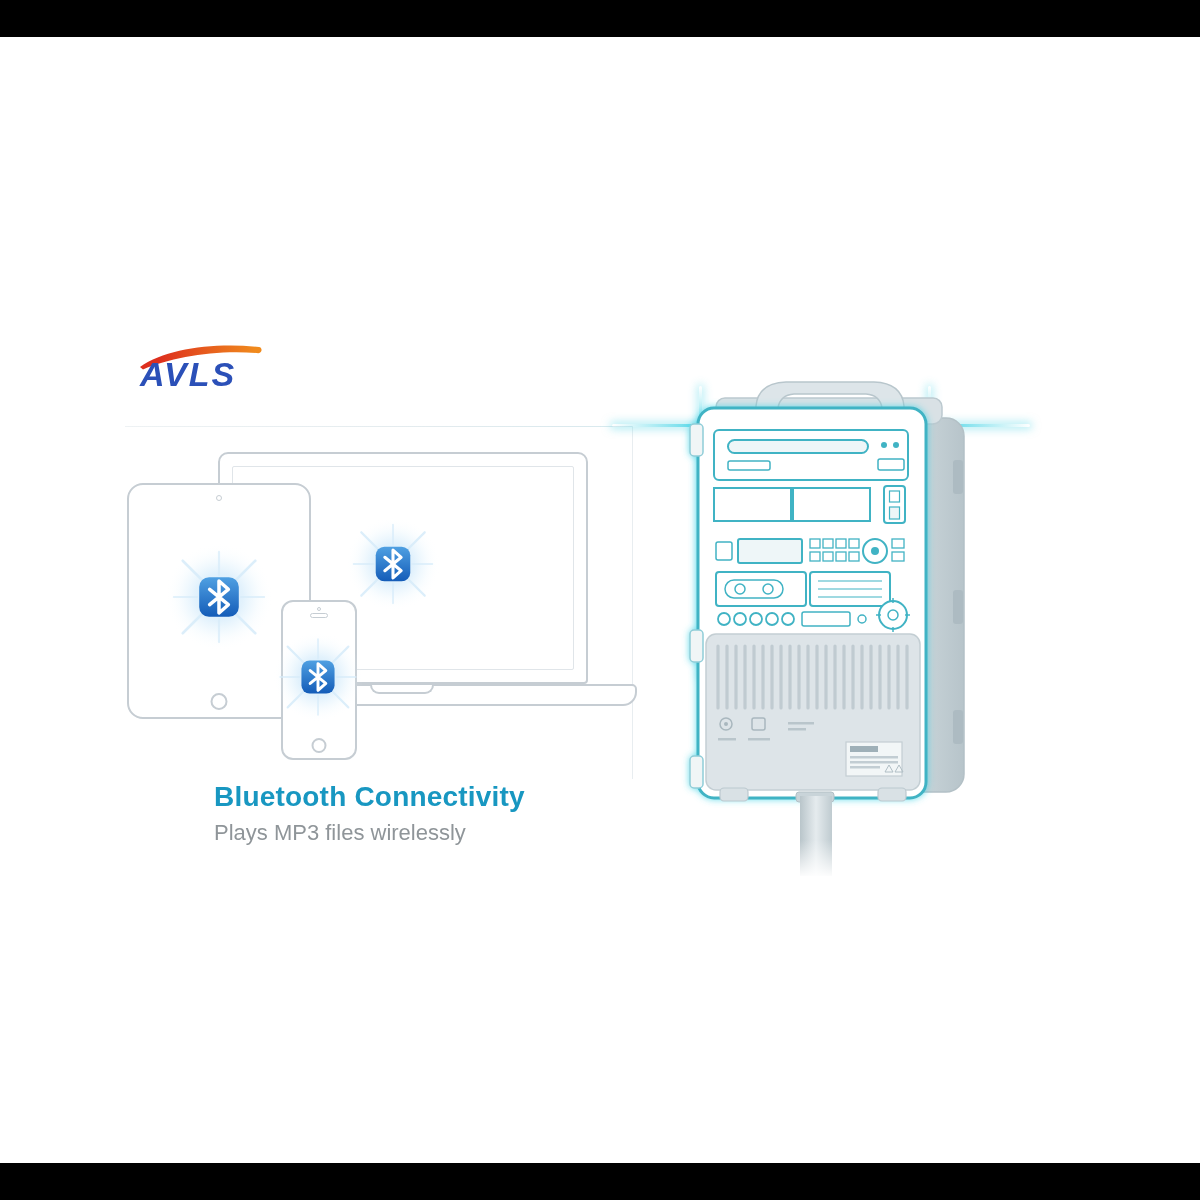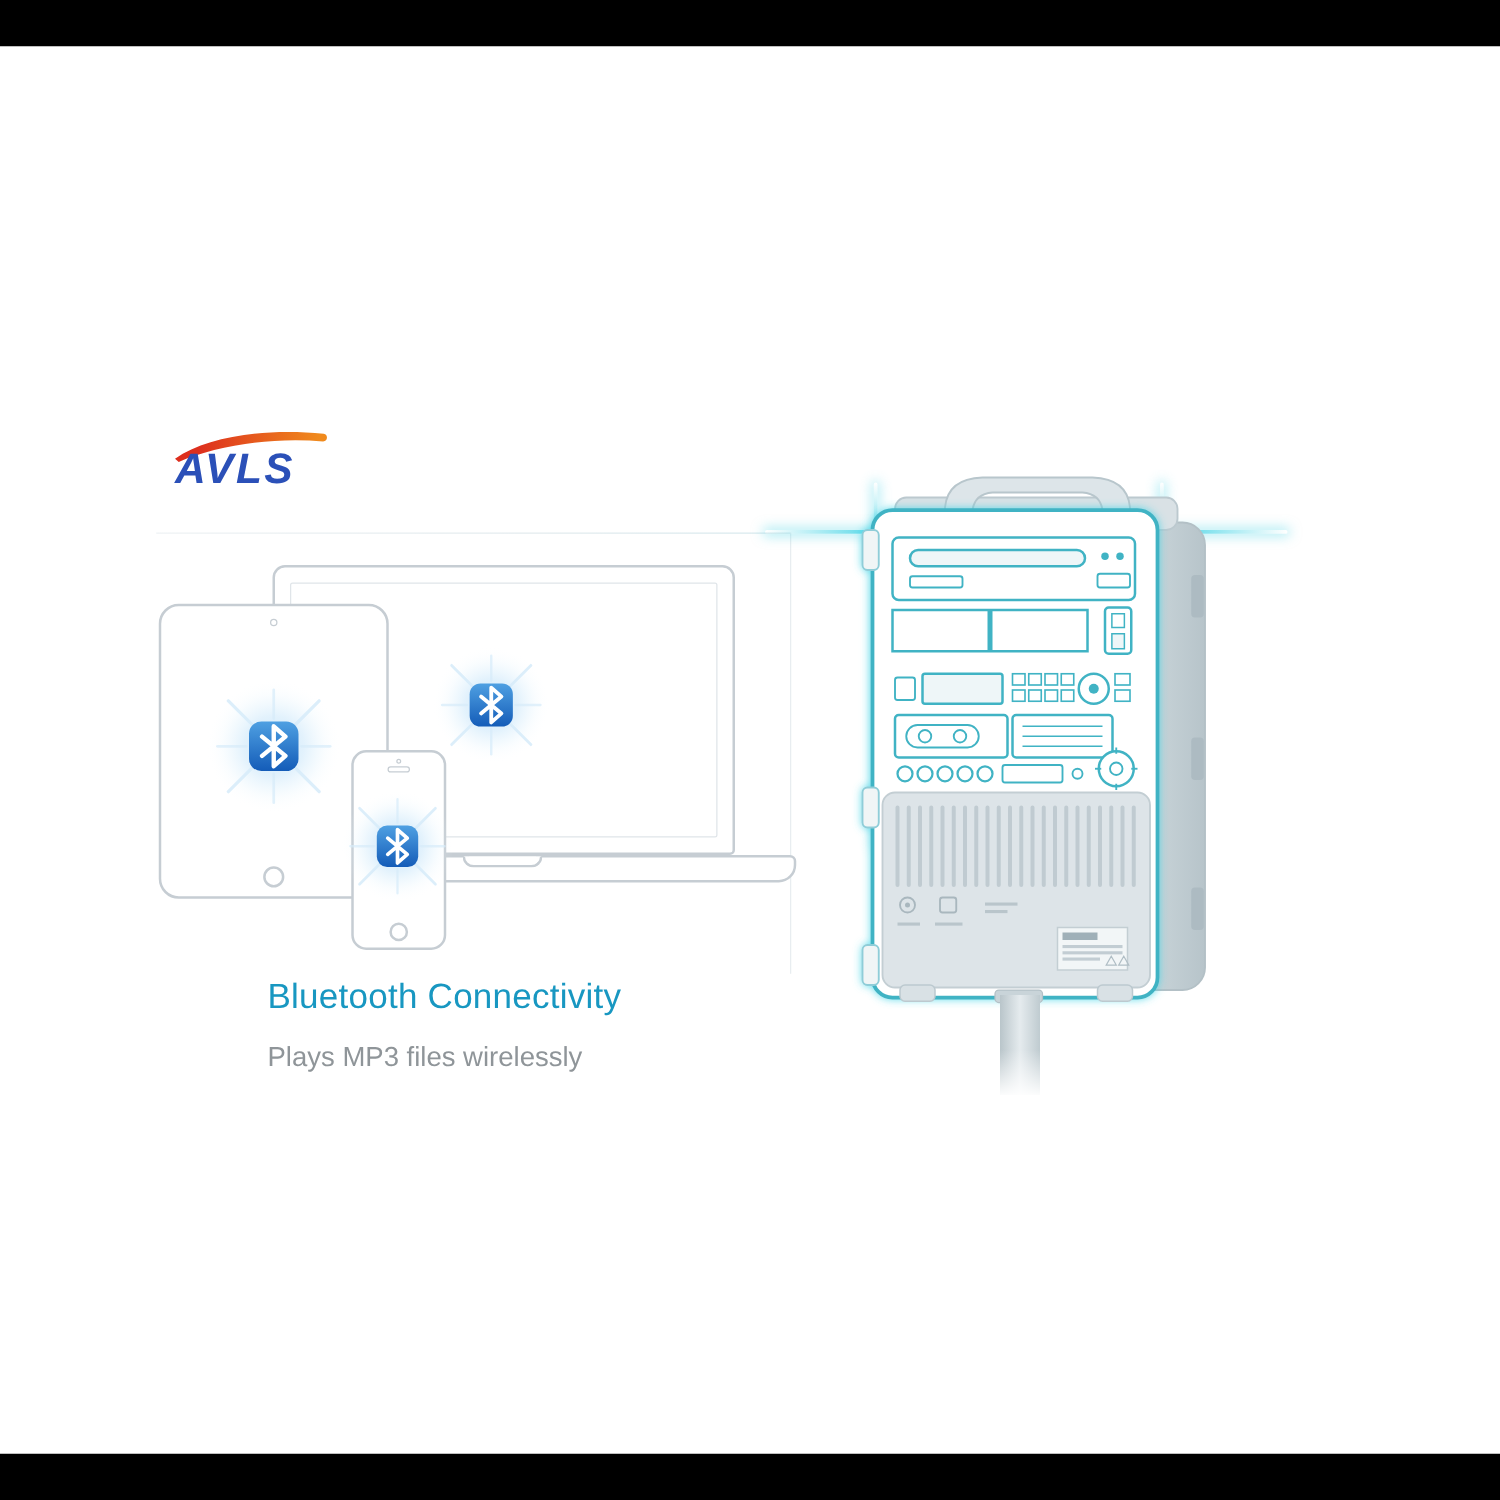--- a/index.html
+++ b/index.html
@@ -48,22 +48,22 @@
   .bt{position:absolute;}
   .bt svg{display:block;width:100%;height:100%;}
   .bt-tablet{left:164px;top:542px;width:110px;height:110px;z-index:4;}
   .bt-laptop{left:345px;top:516px;width:96px;height:96px;z-index:2;}
   .bt-phone{left:272px;top:631px;width:92px;height:92px;z-index:6;}
   .bt .ray{stroke:#d7ecfa;stroke-linecap:round;}
   .bt .rune{stroke:#fff;fill:none;stroke-width:3.2;stroke-linejoin:round;stroke-linecap:round;}
 
   
   .caption{position:absolute;left:214px;top:781px;z-index:7;}
-  .caption-title{font-size:28px;font-weight:normal;color:var(--title,#1897c1);letter-spacing:.2px;}
-  .caption-sub{font-size:22px;color:var(--subtitle,#8f9599);margin-top:20px;}
+  .caption-title{font-size:28px;font-weight:bold;color:var(--title,#1897c1);letter-spacing:.2px;}
+  .caption-sub{font-size:22px;color:var(--subtitle,#8f9599);margin-top:7px;}
 
   
   .glow-line{position:absolute;border-radius:3px;z-index:0;}
   .glow-h{left:612px;top:424px;width:418px;height:3px;
     background:linear-gradient(90deg,rgba(110,222,236,0),rgba(96,218,233,.9) 18%,rgba(96,218,233,.9) 82%,rgba(110,222,236,0));
     box-shadow:0 0 9px 2px rgba(88,216,232,.5);}
   .glow-v{top:386px;width:3px;height:292px;
     background:linear-gradient(180deg,rgba(110,222,236,0),rgba(96,218,233,.85) 15%,rgba(96,218,233,.85) 72%,rgba(110,222,236,0));
     box-shadow:0 0 9px 2px rgba(88,216,232,.45);}
   .glow-v.left{left:699px;}

